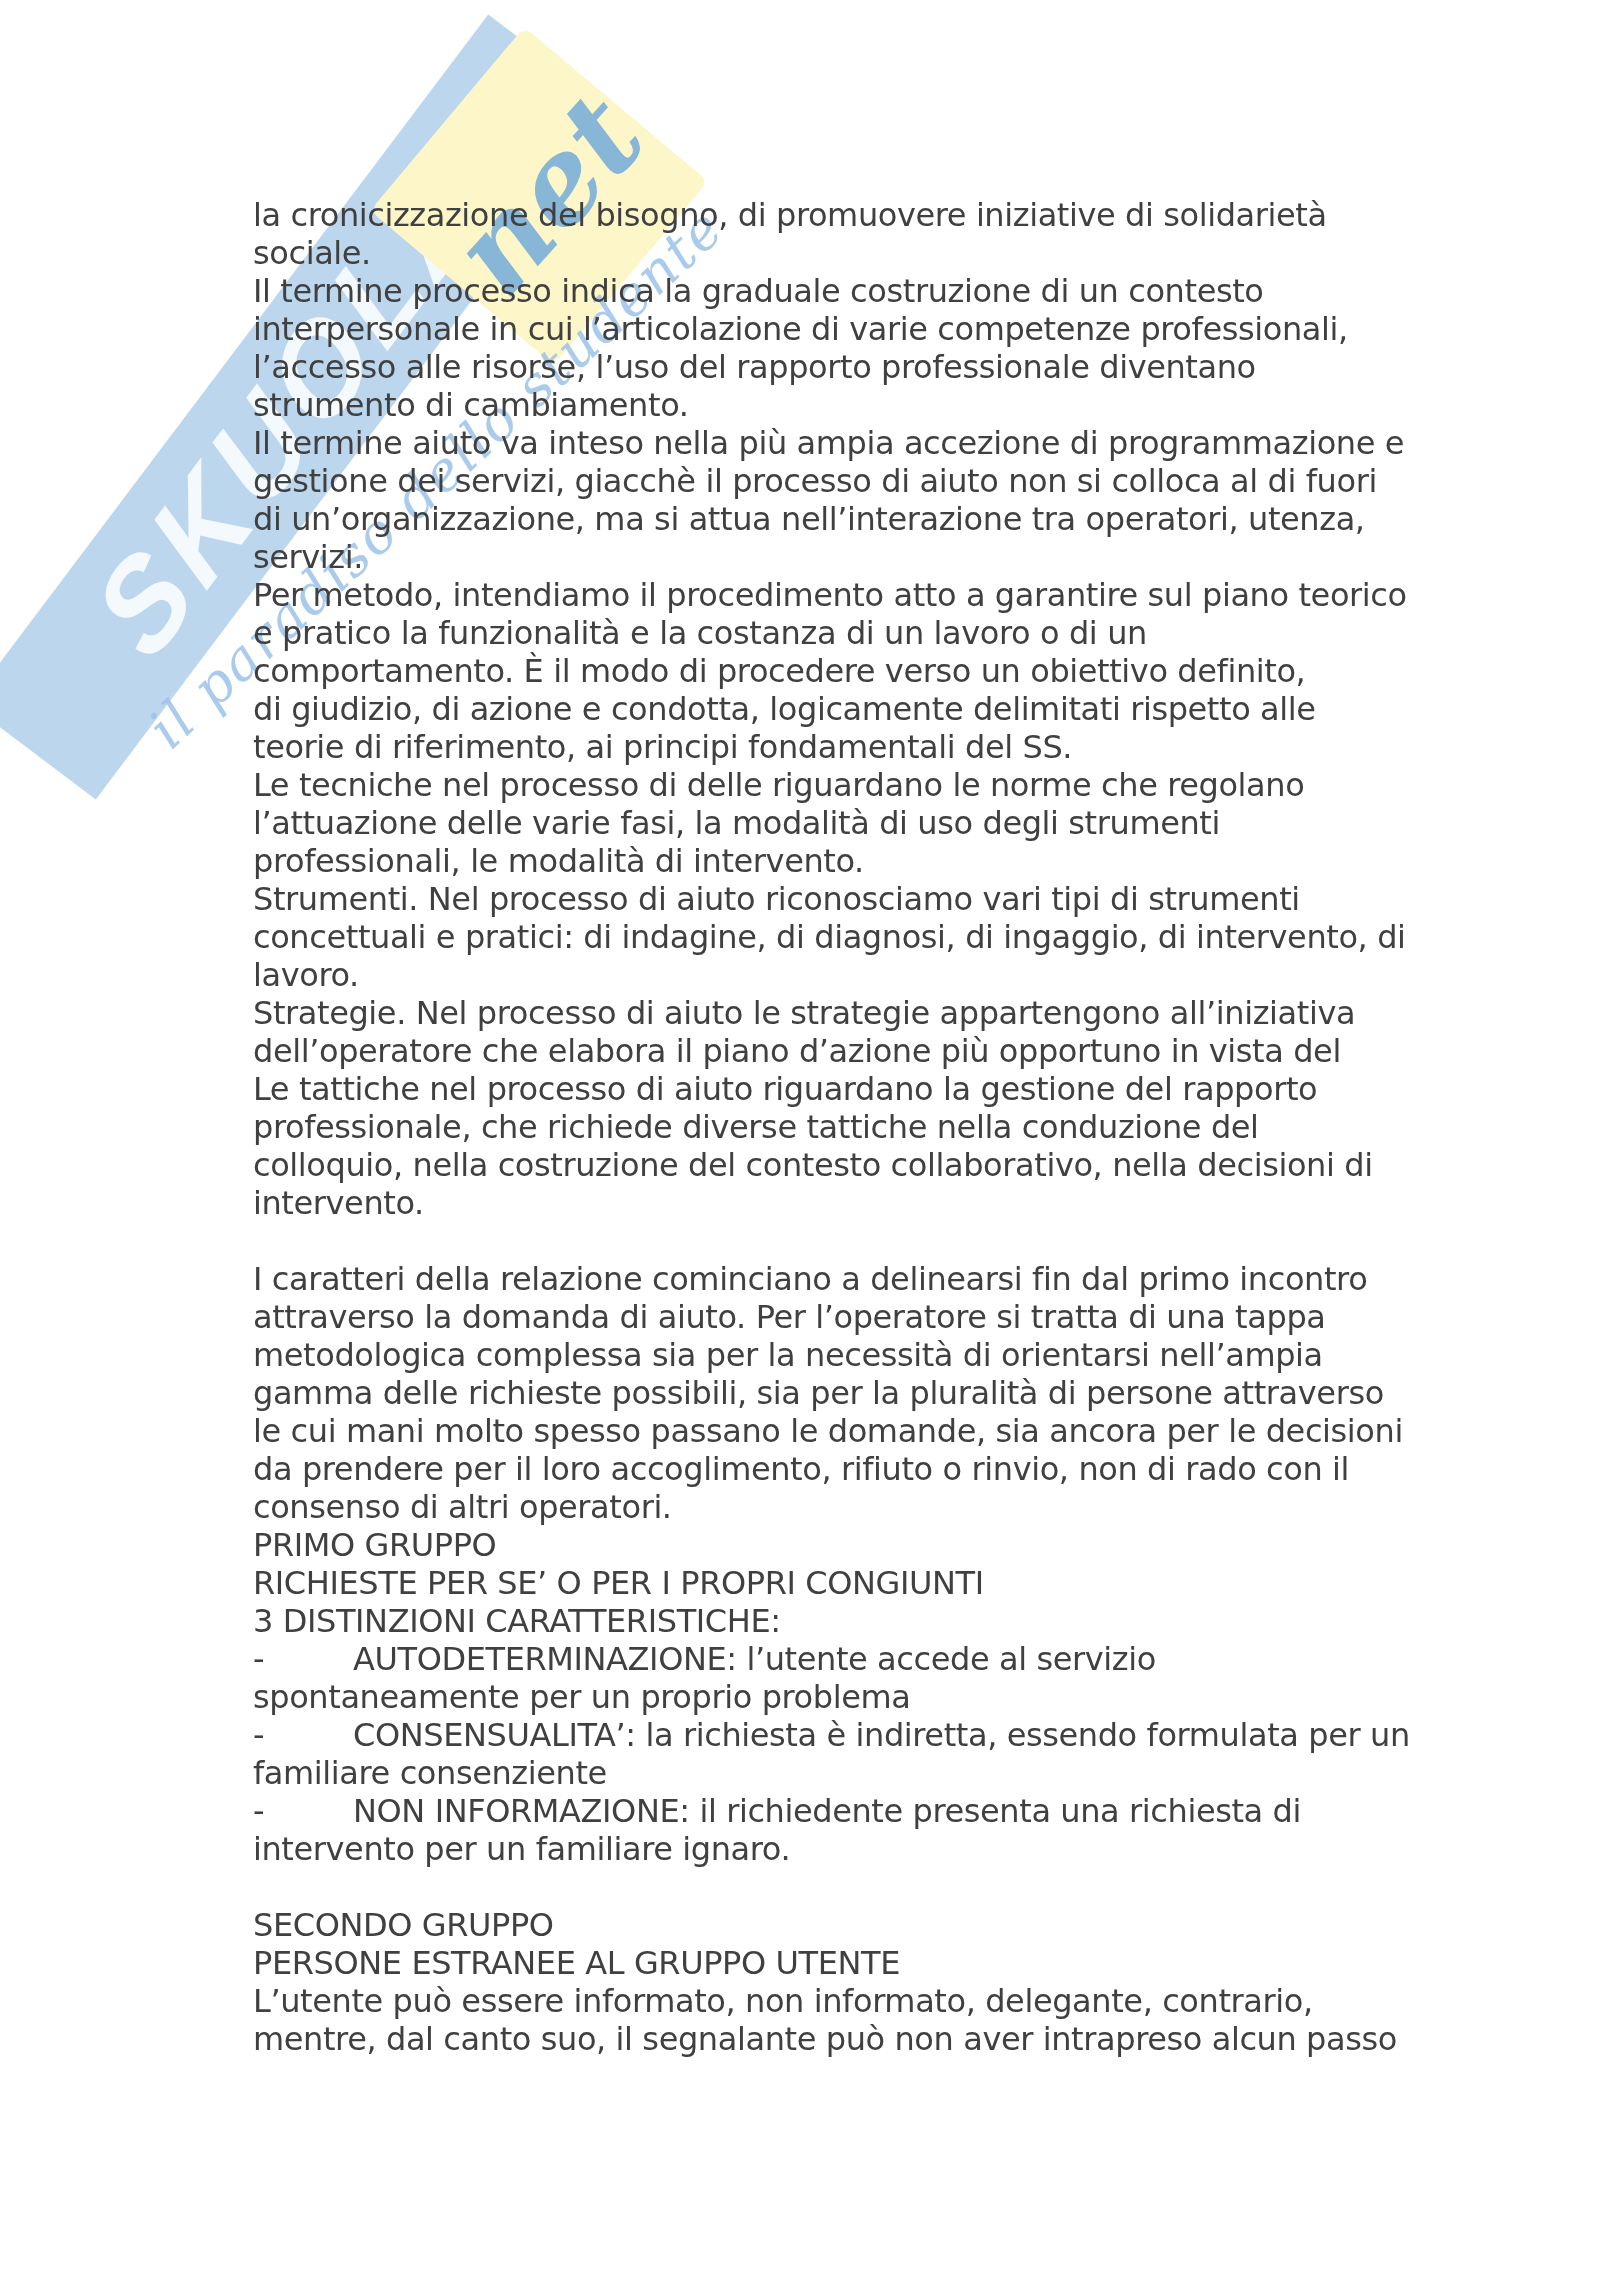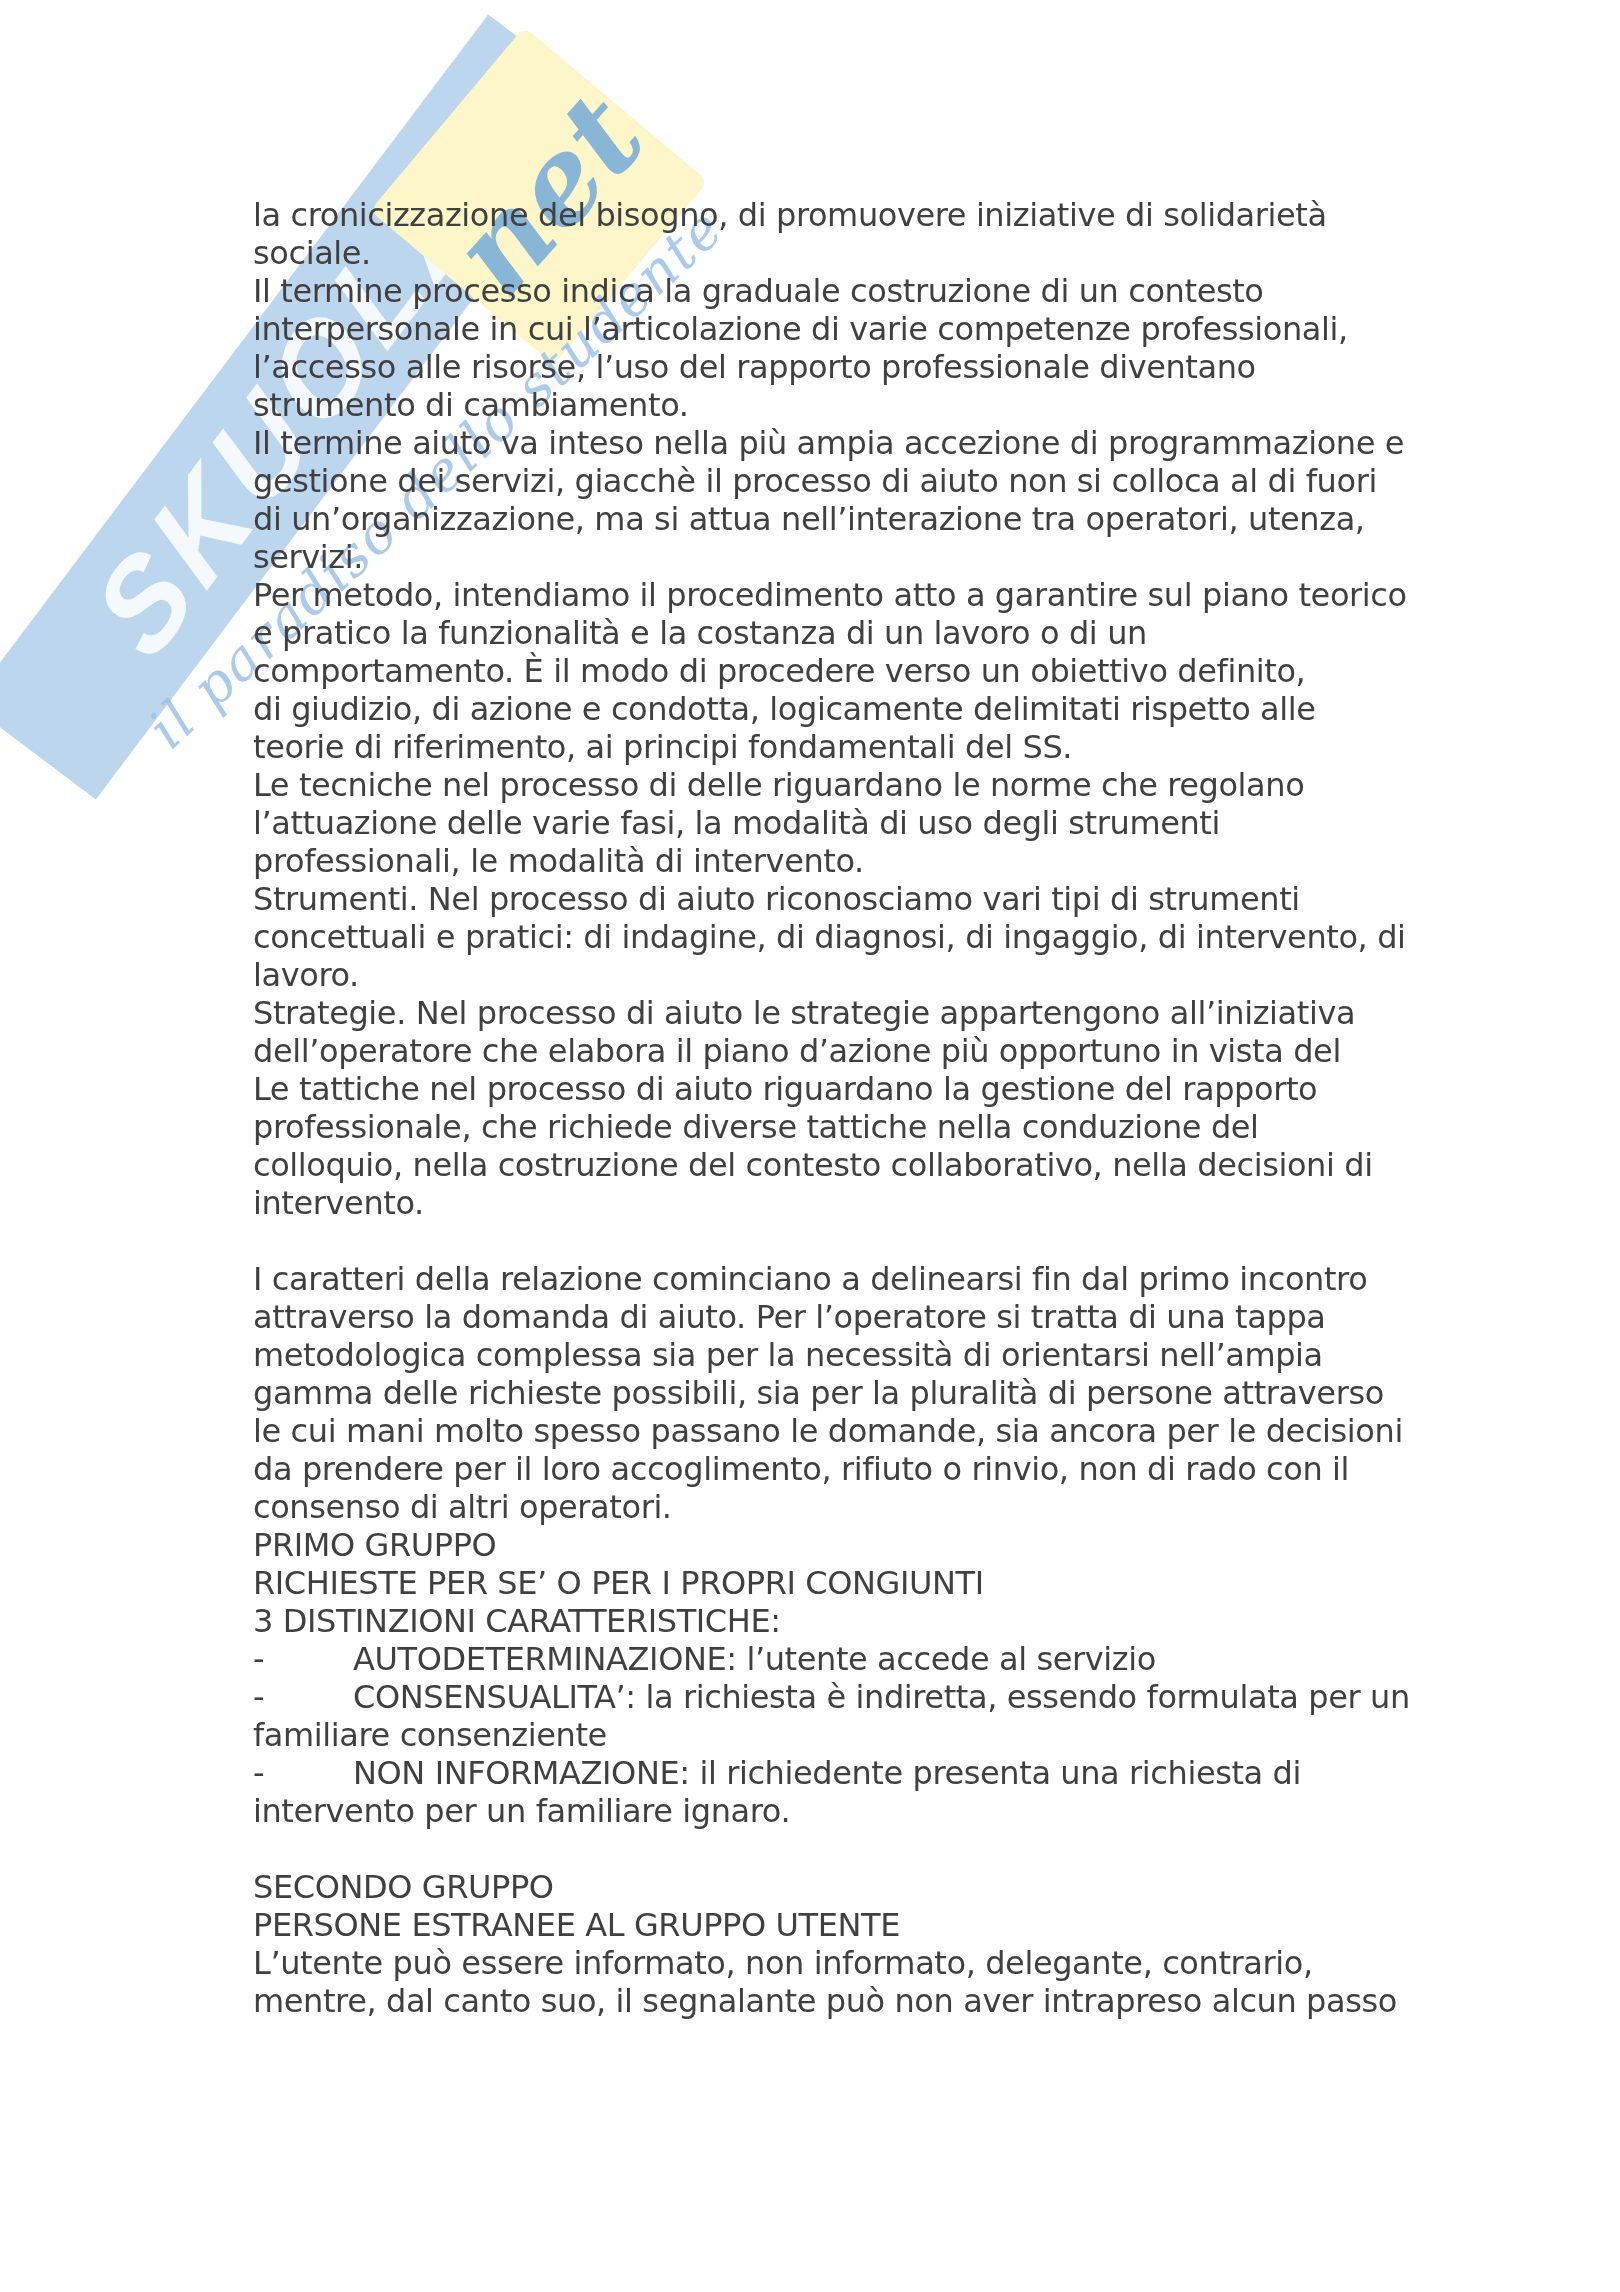--- a/index.html
+++ b/index.html
@@ -152,20 +152,21 @@
       <div class="line">attraverso la domanda di aiuto. Per l’operatore si tratta di una tappa</div>
       <div class="line">metodologica complessa sia per la necessità di orientarsi nell’ampia</div>
       <div class="line">gamma delle richieste possibili, sia per la pluralità di persone attraverso</div>
       <div class="line">le cui mani molto spesso passano le domande, sia ancora per le decisioni</div>
       <div class="line">da prendere per il loro accoglimento, rifiuto o rinvio, non di rado con il</div>
       <div class="line">consenso di altri operatori.</div>
       <div class="line">PRIMO GRUPPO</div>
       <div class="line">RICHIESTE PER SE’ O PER I PROPRI CONGIUNTI</div>
       <div class="line">3 DISTINZIONI CARATTERISTICHE:</div>
       <div class="line"><span class="dash">-</span><span>AUTODETERMINAZIONE: l’utente accede al servizio</span></div>
+      <div class="line">spontaneamente per un proprio problema</div>
       <div class="line"><span class="dash">-</span><span>CONSENSUALITA’: la richiesta è indiretta, essendo formulata per un</span></div>
       <div class="line">familiare consenziente</div>
       <div class="line"><span class="dash">-</span><span>NON INFORMAZIONE: il richiedente presenta una richiesta di</span></div>
       <div class="line">intervento per un familiare ignaro.</div>
       <div class="line blank"></div>
       <div class="line">SECONDO GRUPPO</div>
       <div class="line">PERSONE ESTRANEE AL GRUPPO UTENTE</div>
       <div class="line">L’utente può essere informato, non informato, delegante, contrario,</div>
       <div class="line">mentre, dal canto suo, il segnalante può non aver intrapreso alcun passo</div>
     </div>

